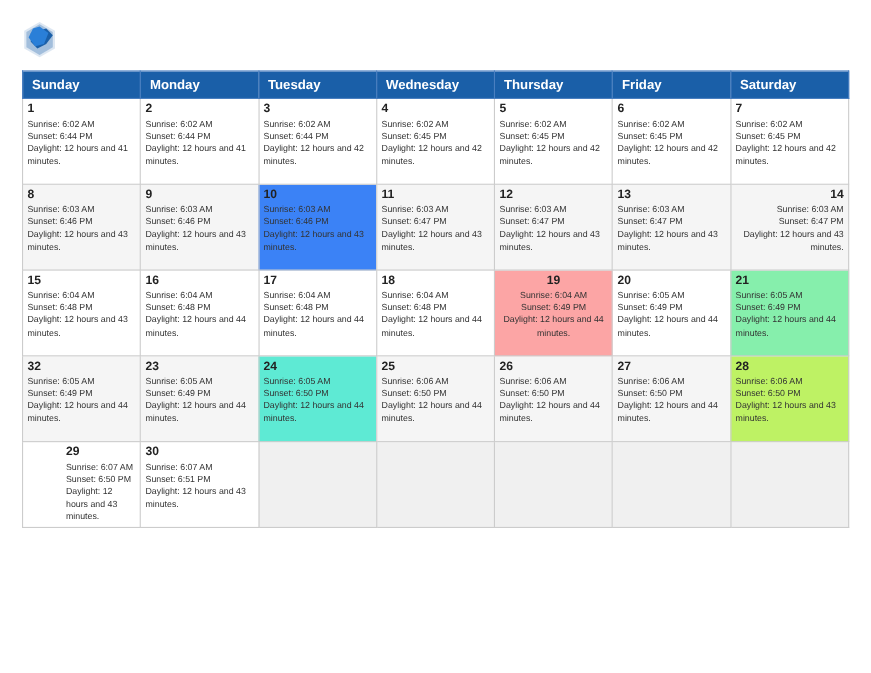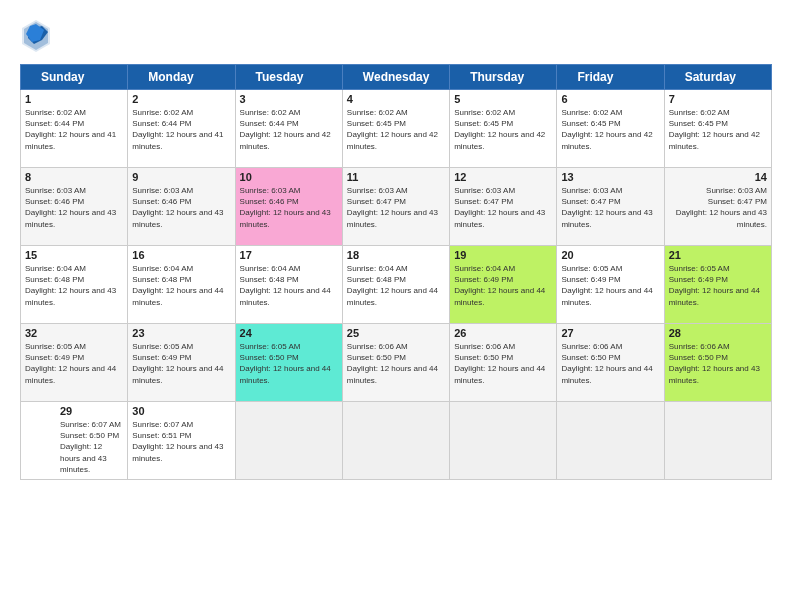--- a/index.html
+++ b/index.html
@@ -52,21 +52,21 @@
     }
     .sub-title {
       font-size: 14px;
       color: #555;
     }
     .cal-header-row th {
       background: #1a5fa8;
       color: #fff;
       font-size: 12px;
       font-weight: bold;
-      padding: 5px 20px;
+      padding: 5px 8px;
       border: 1px solid #4a7fc0;
       text-align: left;
     }
     .cal-row td {
       vertical-align: top;
       border: 1px solid #ccc;
       padding: 3px 4px;
       font-size: 8.5px;
       color: #333;
       height: 78px;
@@ -140,34 +140,34 @@
           <td style="background: rgb(255, 255, 255);"><span class="day-num">2</span><span class="day-info">Sunrise: 6:02 AM<br>Sunset: 6:44 PM<br>Daylight: 12 hours and 41 minutes.</span></td>
           <td style="background: rgb(255, 255, 255);"><span class="day-num">3</span><span class="day-info">Sunrise: 6:02 AM<br>Sunset: 6:44 PM<br>Daylight: 12 hours and 42 minutes.</span></td>
           <td style="background: rgb(255, 255, 255);"><span class="day-num">4</span><span class="day-info">Sunrise: 6:02 AM<br>Sunset: 6:45 PM<br>Daylight: 12 hours and 42 minutes.</span></td>
           <td style="background: rgb(255, 255, 255);"><span class="day-num">5</span><span class="day-info">Sunrise: 6:02 AM<br>Sunset: 6:45 PM<br>Daylight: 12 hours and 42 minutes.</span></td>
           <td style="background: rgb(255, 255, 255);"><span class="day-num">6</span><span class="day-info">Sunrise: 6:02 AM<br>Sunset: 6:45 PM<br>Daylight: 12 hours and 42 minutes.</span></td>
           <td style="background: rgb(255, 255, 255);"><span class="day-num">7</span><span class="day-info">Sunrise: 6:02 AM<br>Sunset: 6:45 PM<br>Daylight: 12 hours and 42 minutes.</span></td>
         </tr>
         <tr class="cal-row">
           <td style="background: rgb(245, 245, 245);"><span class="day-num">8</span><span class="day-info">Sunrise: 6:03 AM<br>Sunset: 6:46 PM<br>Daylight: 12 hours and 43 minutes.</span></td>
           <td style="background: rgb(245, 245, 245);"><span class="day-num">9</span><span class="day-info">Sunrise: 6:03 AM<br>Sunset: 6:46 PM<br>Daylight: 12 hours and 43 minutes.</span></td>
-          <td style="background: #f9a8d4;"><span class="day-num">10</span><span class="day-info">Sunrise: 6:03 AM<br>Sunset: 6:46 PM<br>Daylight: 12 hours and 43 minutes.</span></td>
+          <td style="background: #3b82f6;"><span class="day-num">10</span><span class="day-info">Sunrise: 6:03 AM<br>Sunset: 6:46 PM<br>Daylight: 12 hours and 43 minutes.</span></td>
           <td style="background: rgb(245, 245, 245);"><span class="day-num">11</span><span class="day-info">Sunrise: 6:03 AM<br>Sunset: 6:47 PM<br>Daylight: 12 hours and 43 minutes.</span></td>
           <td style="background: rgb(245, 245, 245);"><span class="day-num">12</span><span class="day-info">Sunrise: 6:03 AM<br>Sunset: 6:47 PM<br>Daylight: 12 hours and 43 minutes.</span></td>
           <td style="background: rgb(245, 245, 245);"><span class="day-num">13</span><span class="day-info">Sunrise: 6:03 AM<br>Sunset: 6:47 PM<br>Daylight: 12 hours and 43 minutes.</span></td>
           <td style="background: rgb(245, 245, 245); text-align: right;"><span class="day-num">14</span><span class="day-info">Sunrise: 6:03 AM<br>Sunset: 6:47 PM<br>Daylight: 12 hours and 43 minutes.</span></td>
         </tr>
         <tr class="cal-row">
           <td style="background: rgb(255, 255, 255);"><span class="day-num">15</span><span class="day-info">Sunrise: 6:04 AM<br>Sunset: 6:48 PM<br>Daylight: 12 hours and 43 minutes.</span></td>
           <td style="background: rgb(255, 255, 255);"><span class="day-num">16</span><span class="day-info">Sunrise: 6:04 AM<br>Sunset: 6:48 PM<br>Daylight: 12 hours and 44 minutes.</span></td>
           <td style="background: rgb(255, 255, 255);"><span class="day-num">17</span><span class="day-info">Sunrise: 6:04 AM<br>Sunset: 6:48 PM<br>Daylight: 12 hours and 44 minutes.</span></td>
           <td style="background: rgb(255, 255, 255);"><span class="day-num">18</span><span class="day-info">Sunrise: 6:04 AM<br>Sunset: 6:48 PM<br>Daylight: 12 hours and 44 minutes.</span></td>
-          <td style="background: #bef264;"><span class="day-num">19</span><span class="day-info">Sunrise: 6:04 AM<br>Sunset: 6:49 PM<br>Daylight: 12 hours and 44 minutes.</span></td>
+          <td style="background: #fca5a5; text-align: center;"><span class="day-num">19</span><span class="day-info">Sunrise: 6:04 AM<br>Sunset: 6:49 PM<br>Daylight: 12 hours and 44 minutes.</span></td>
           <td style="background: rgb(255, 255, 255);"><span class="day-num">20</span><span class="day-info">Sunrise: 6:05 AM<br>Sunset: 6:49 PM<br>Daylight: 12 hours and 44 minutes.</span></td>
-          <td style="background: #bef264;"><span class="day-num">21</span><span class="day-info">Sunrise: 6:05 AM<br>Sunset: 6:49 PM<br>Daylight: 12 hours and 44 minutes.</span></td>
+          <td style="background: #86efac;"><span class="day-num">21</span><span class="day-info">Sunrise: 6:05 AM<br>Sunset: 6:49 PM<br>Daylight: 12 hours and 44 minutes.</span></td>
         </tr>
         <tr class="cal-row">
           <td style="background: rgb(245, 245, 245);"><span class="day-num">32</span><span class="day-info">Sunrise: 6:05 AM<br>Sunset: 6:49 PM<br>Daylight: 12 hours and 44 minutes.</span></td>
           <td style="background: rgb(245, 245, 245);"><span class="day-num">23</span><span class="day-info">Sunrise: 6:05 AM<br>Sunset: 6:49 PM<br>Daylight: 12 hours and 44 minutes.</span></td>
           <td style="background: #5eead4;"><span class="day-num">24</span><span class="day-info">Sunrise: 6:05 AM<br>Sunset: 6:50 PM<br>Daylight: 12 hours and 44 minutes.</span></td>
           <td style="background: rgb(245, 245, 245);"><span class="day-num">25</span><span class="day-info">Sunrise: 6:06 AM<br>Sunset: 6:50 PM<br>Daylight: 12 hours and 44 minutes.</span></td>
           <td style="background: rgb(245, 245, 245);"><span class="day-num">26</span><span class="day-info">Sunrise: 6:06 AM<br>Sunset: 6:50 PM<br>Daylight: 12 hours and 44 minutes.</span></td>
           <td style="background: rgb(245, 245, 245);"><span class="day-num">27</span><span class="day-info">Sunrise: 6:06 AM<br>Sunset: 6:50 PM<br>Daylight: 12 hours and 44 minutes.</span></td>
           <td style="background: #bef264;"><span class="day-num">28</span><span class="day-info">Sunrise: 6:06 AM<br>Sunset: 6:50 PM<br>Daylight: 12 hours and 43 minutes.</span></td>
         </tr>

